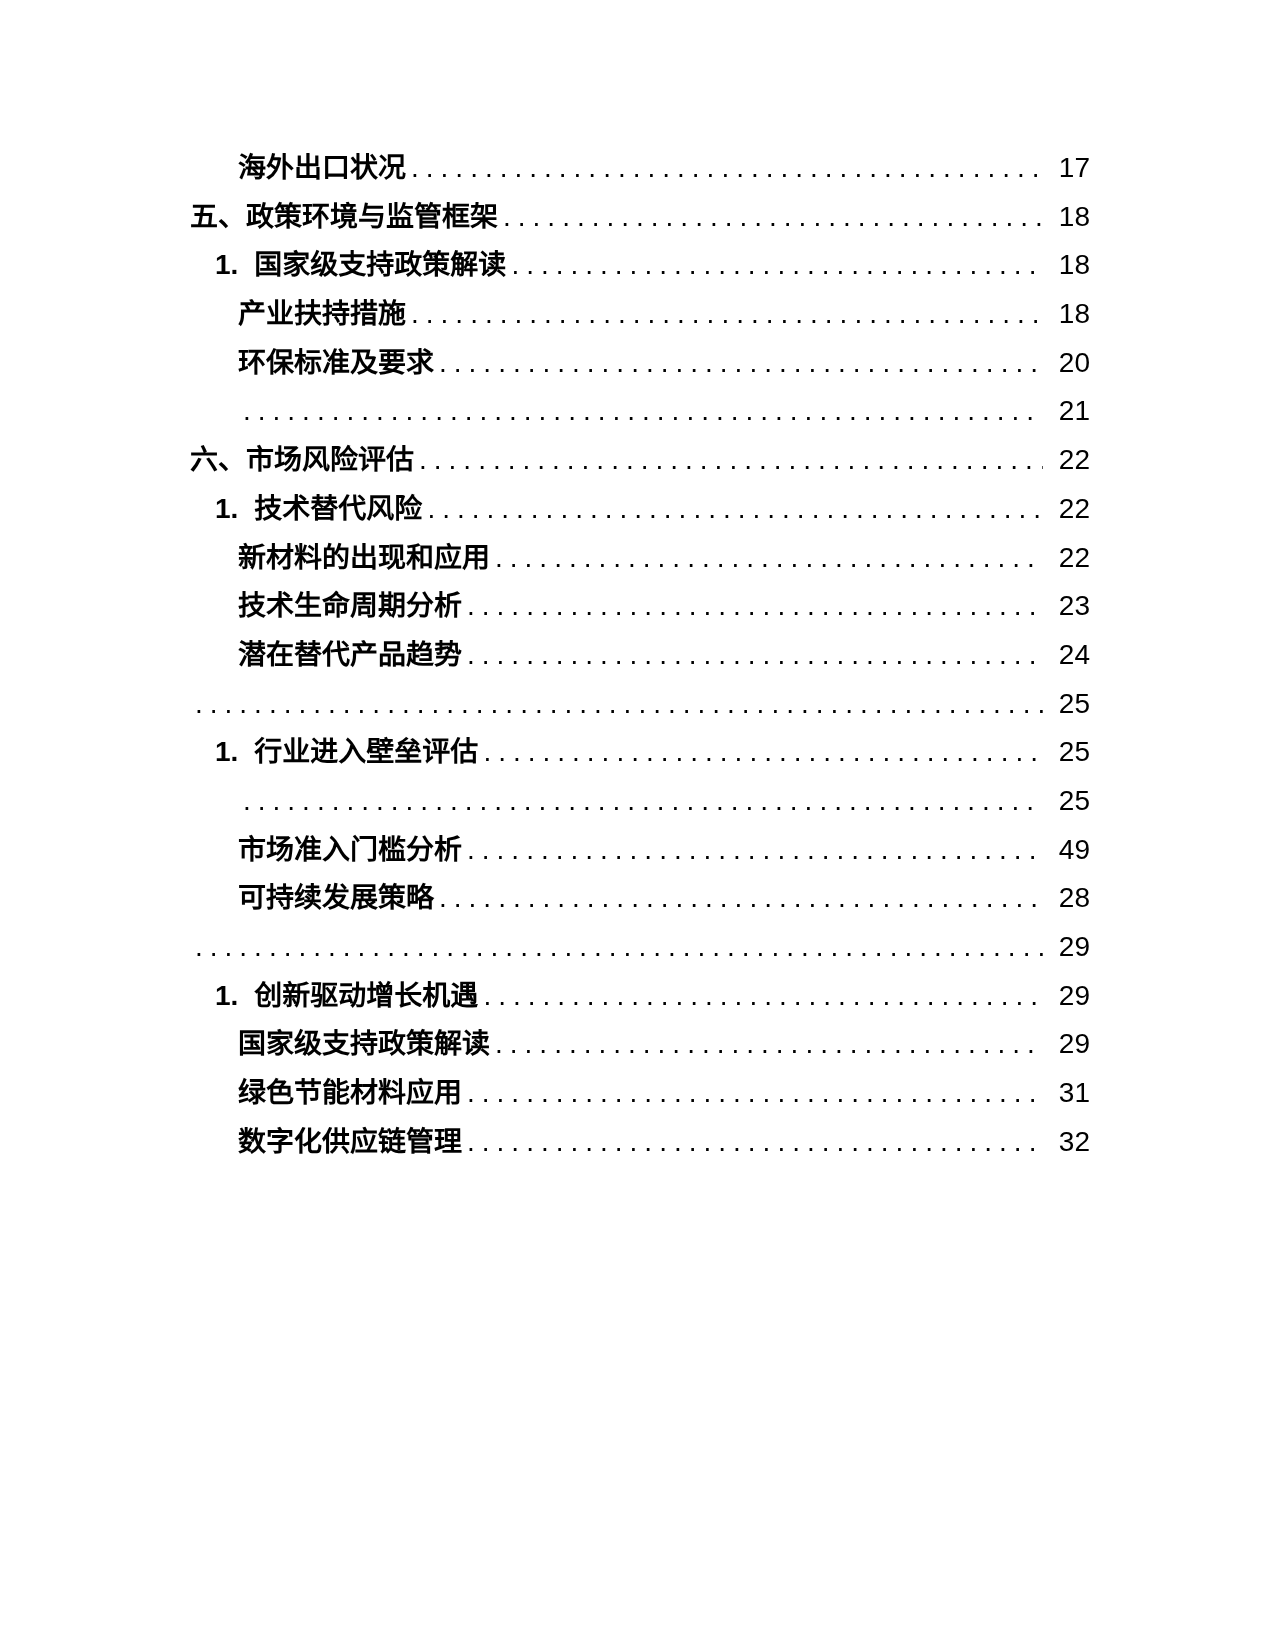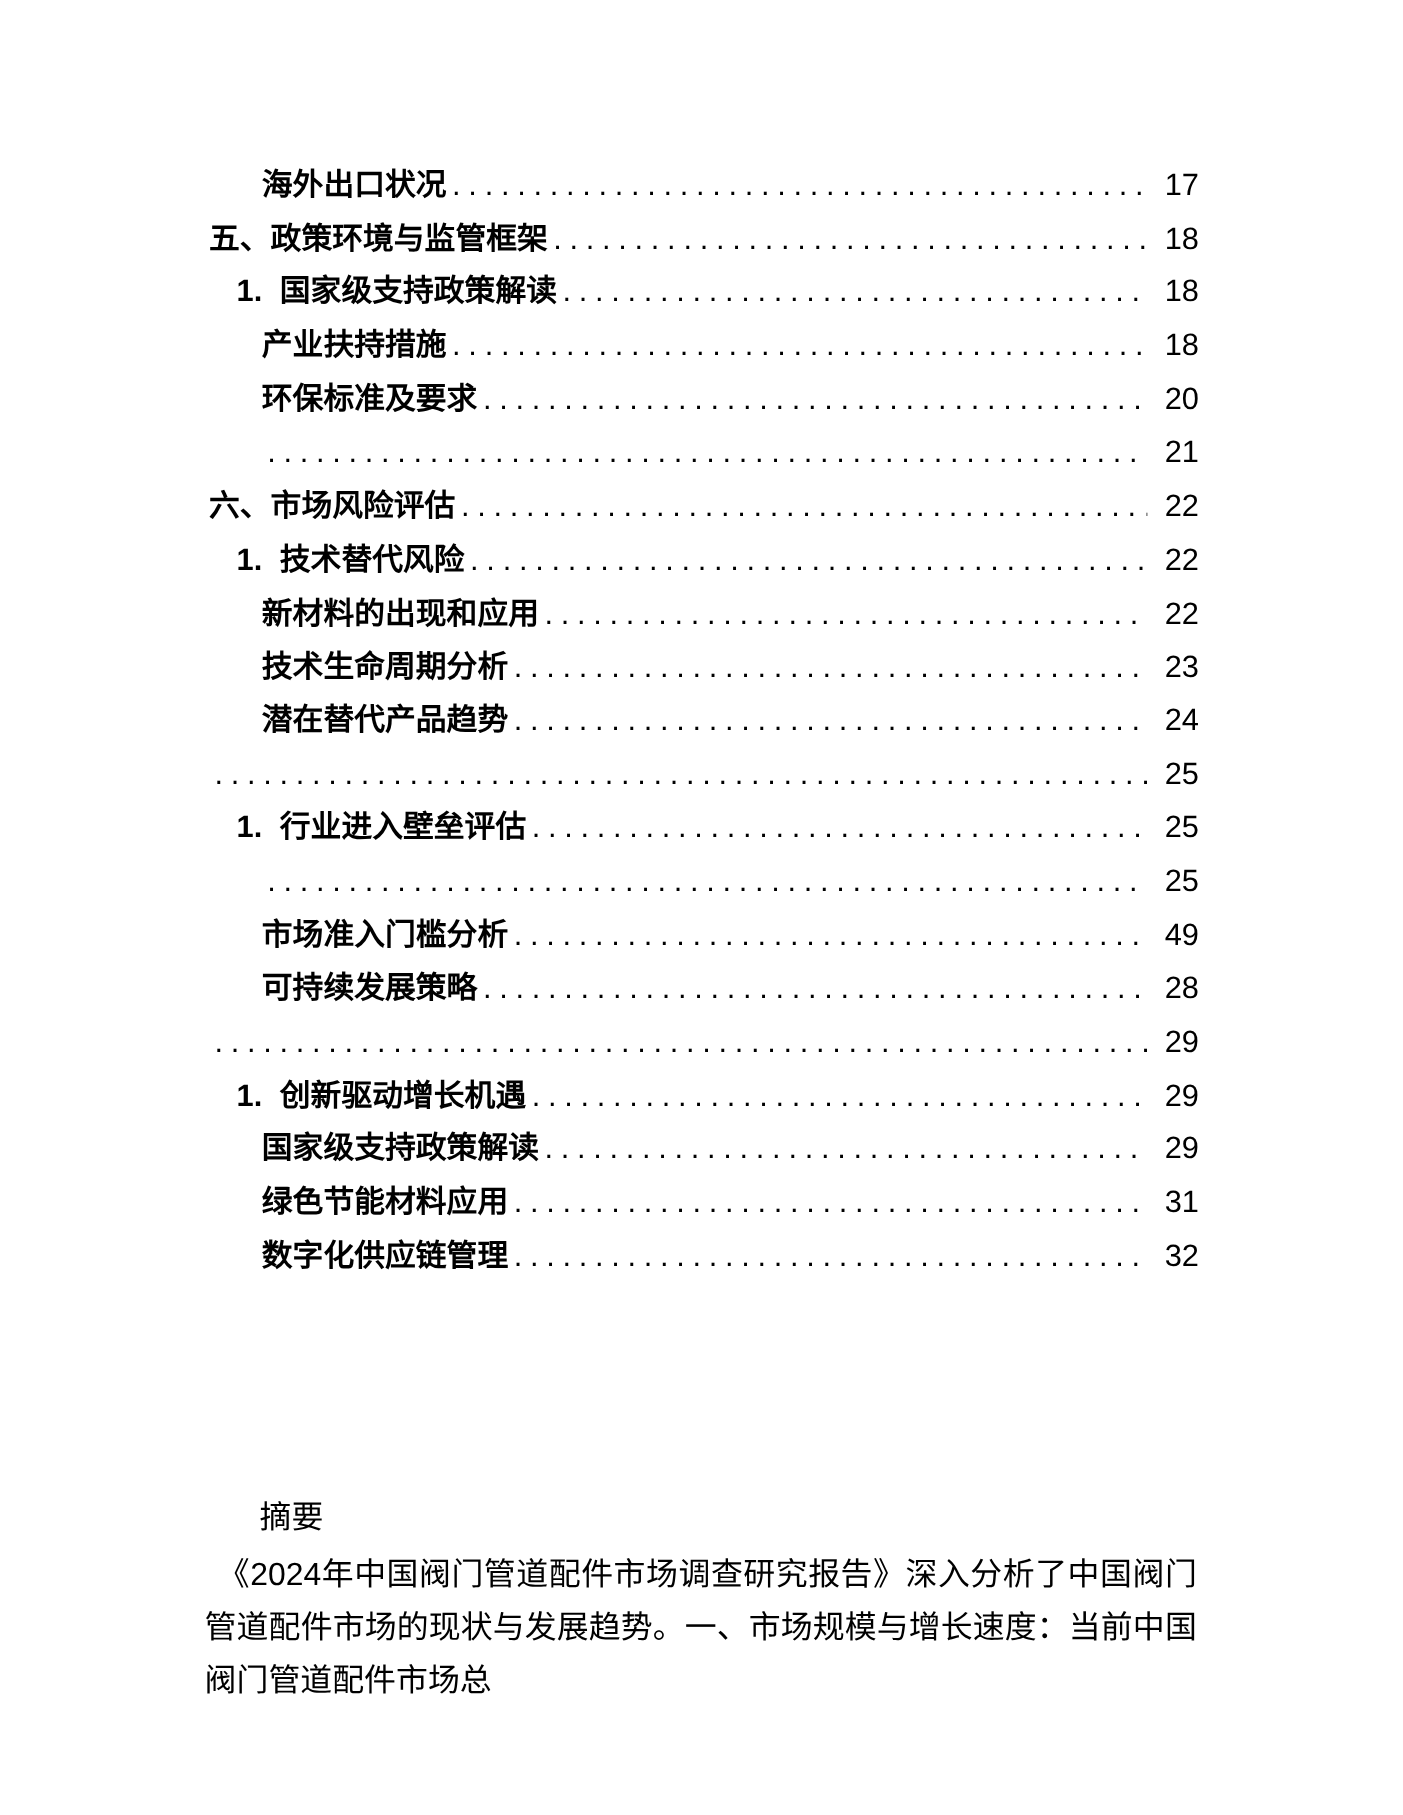--- a/index.html
+++ b/index.html
@@ -207,18 +207,14 @@
       <span class="toc-page">31</span>
     </div>
       <div class="toc-row level-3">
 
       <span class="toc-label">数字化供应链管理</span>
       <span class="toc-leader" aria-hidden="true">........................................................................................................................</span>
       <span class="toc-page">32</span>
     </div>
     </div>
 
-  <div class="abstract">
-    <p class="abstract-heading">摘要</p>
-    <p class="abstract-paragraph">《2024年中国阀门管道配件市场调查研究报告》深入分析了中国阀门管道配件市场的现状与发展趋势。一、市场规模与增长速度：当前中国阀门管道配件市场总</p>
-  </div>
 
 </div>
 
 </body></html>

